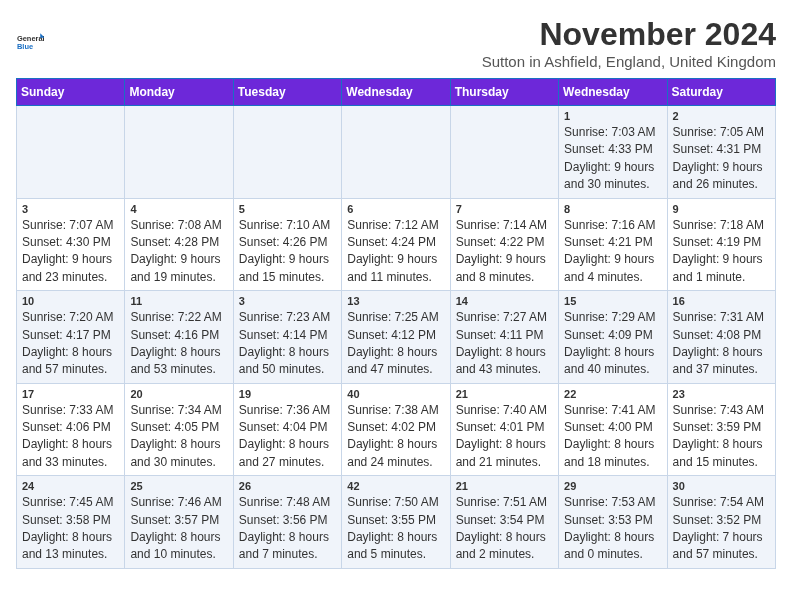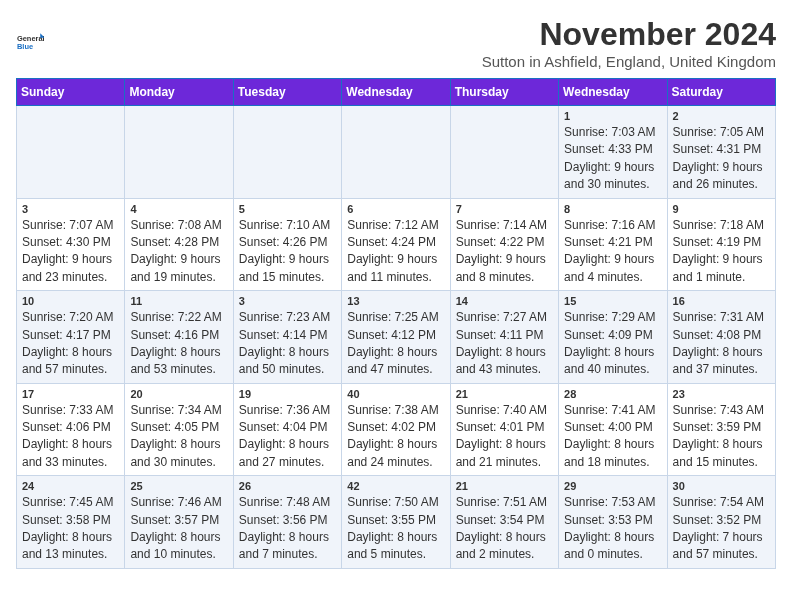--- a/index.html
+++ b/index.html
@@ -136,21 +136,21 @@
         <td><span class="day-number">14</span><span class="day-info">Sunrise: 7:27 AM<br>Sunset: 4:11 PM<br>Daylight: 8 hours and 43 minutes.</span></td>
         <td><span class="day-number">15</span><span class="day-info">Sunrise: 7:29 AM<br>Sunset: 4:09 PM<br>Daylight: 8 hours and 40 minutes.</span></td>
         <td><span class="day-number">16</span><span class="day-info">Sunrise: 7:31 AM<br>Sunset: 4:08 PM<br>Daylight: 8 hours and 37 minutes.</span></td>
       </tr>
       <tr>
         <td><span class="day-number">17</span><span class="day-info">Sunrise: 7:33 AM<br>Sunset: 4:06 PM<br>Daylight: 8 hours and 33 minutes.</span></td>
         <td><span class="day-number">20</span><span class="day-info">Sunrise: 7:34 AM<br>Sunset: 4:05 PM<br>Daylight: 8 hours and 30 minutes.</span></td>
         <td><span class="day-number">19</span><span class="day-info">Sunrise: 7:36 AM<br>Sunset: 4:04 PM<br>Daylight: 8 hours and 27 minutes.</span></td>
         <td><span class="day-number">40</span><span class="day-info">Sunrise: 7:38 AM<br>Sunset: 4:02 PM<br>Daylight: 8 hours and 24 minutes.</span></td>
         <td><span class="day-number">21</span><span class="day-info">Sunrise: 7:40 AM<br>Sunset: 4:01 PM<br>Daylight: 8 hours and 21 minutes.</span></td>
-        <td><span class="day-number">28</span><span class="day-info">Sunrise: 7:41 AM<br>Sunset: 4:00 PM<br>Daylight: 8 hours and 18 minutes.</span></td>
+        <td><span class="day-number">22</span><span class="day-info">Sunrise: 7:41 AM<br>Sunset: 4:00 PM<br>Daylight: 8 hours and 18 minutes.</span></td>
         <td><span class="day-number">23</span><span class="day-info">Sunrise: 7:43 AM<br>Sunset: 3:59 PM<br>Daylight: 8 hours and 15 minutes.</span></td>
       </tr>
       <tr>
         <td><span class="day-number">24</span><span class="day-info">Sunrise: 7:45 AM<br>Sunset: 3:58 PM<br>Daylight: 8 hours and 13 minutes.</span></td>
         <td><span class="day-number">25</span><span class="day-info">Sunrise: 7:46 AM<br>Sunset: 3:57 PM<br>Daylight: 8 hours and 10 minutes.</span></td>
         <td><span class="day-number">26</span><span class="day-info">Sunrise: 7:48 AM<br>Sunset: 3:56 PM<br>Daylight: 8 hours and 7 minutes.</span></td>
         <td><span class="day-number">42</span><span class="day-info">Sunrise: 7:50 AM<br>Sunset: 3:55 PM<br>Daylight: 8 hours and 5 minutes.</span></td>
         <td><span class="day-number">21</span><span class="day-info">Sunrise: 7:51 AM<br>Sunset: 3:54 PM<br>Daylight: 8 hours and 2 minutes.</span></td>
         <td><span class="day-number">29</span><span class="day-info">Sunrise: 7:53 AM<br>Sunset: 3:53 PM<br>Daylight: 8 hours and 0 minutes.</span></td>
         <td><span class="day-number">30</span><span class="day-info">Sunrise: 7:54 AM<br>Sunset: 3:52 PM<br>Daylight: 7 hours and 57 minutes.</span></td>

